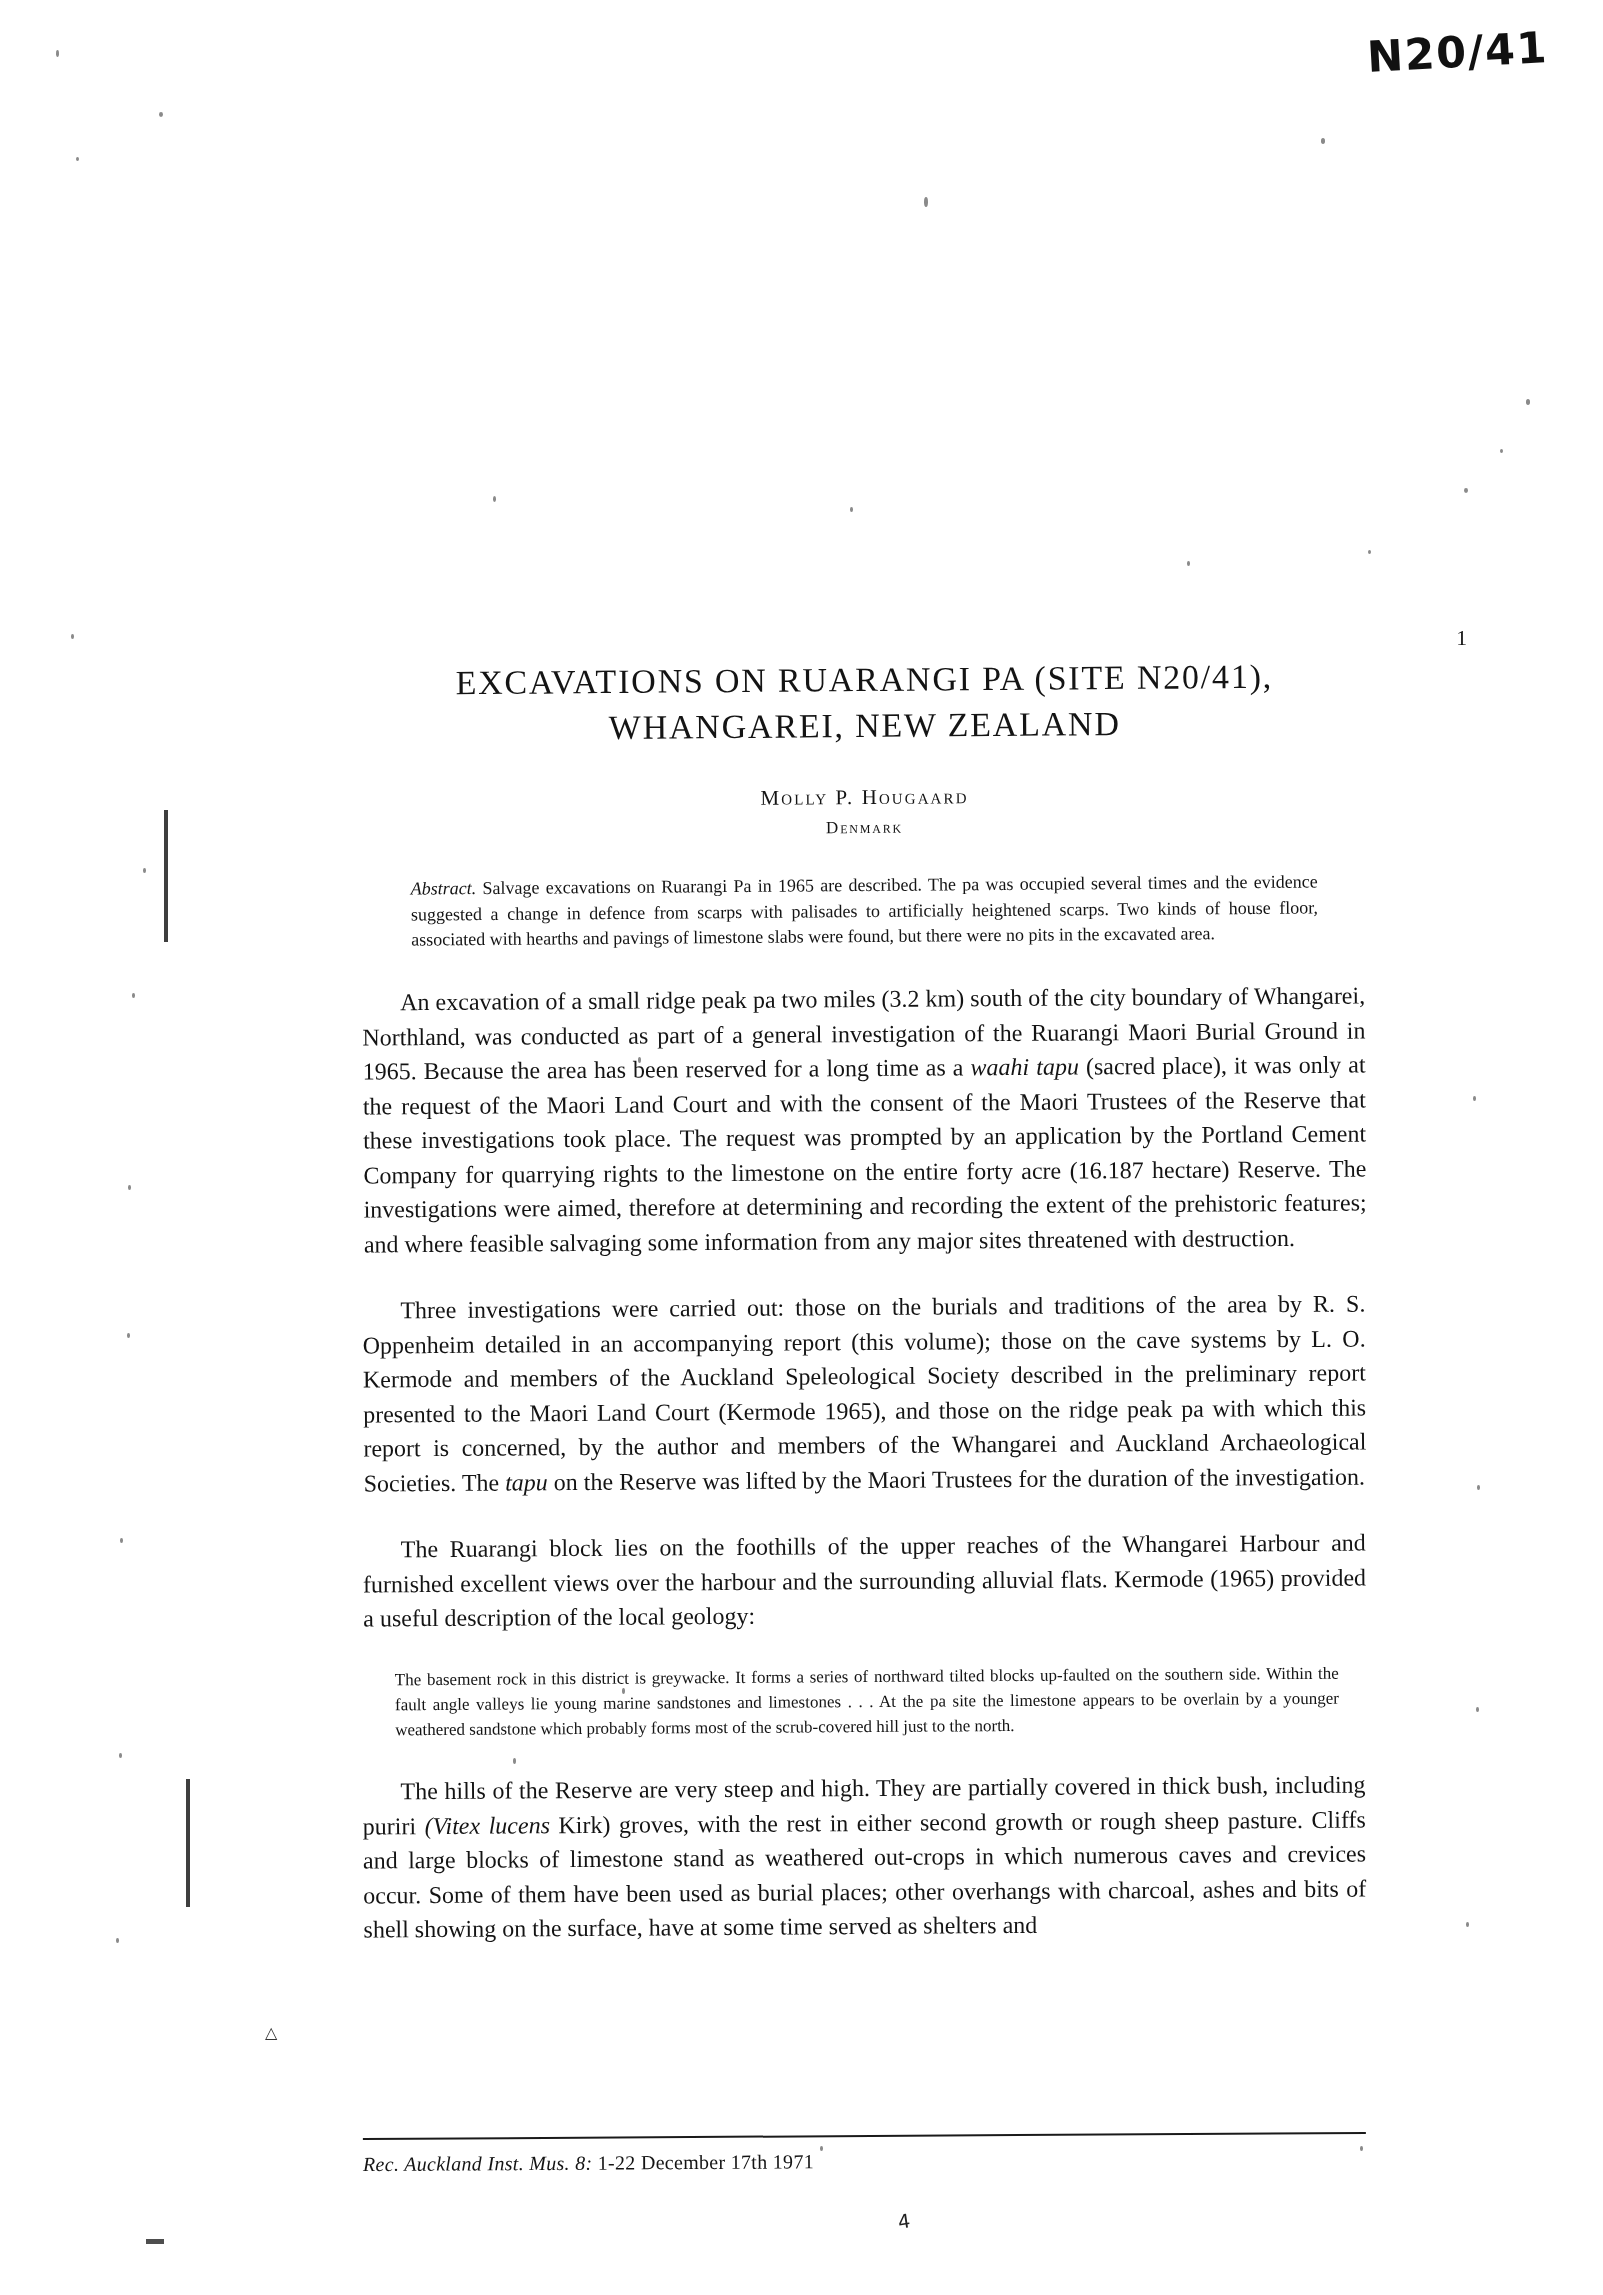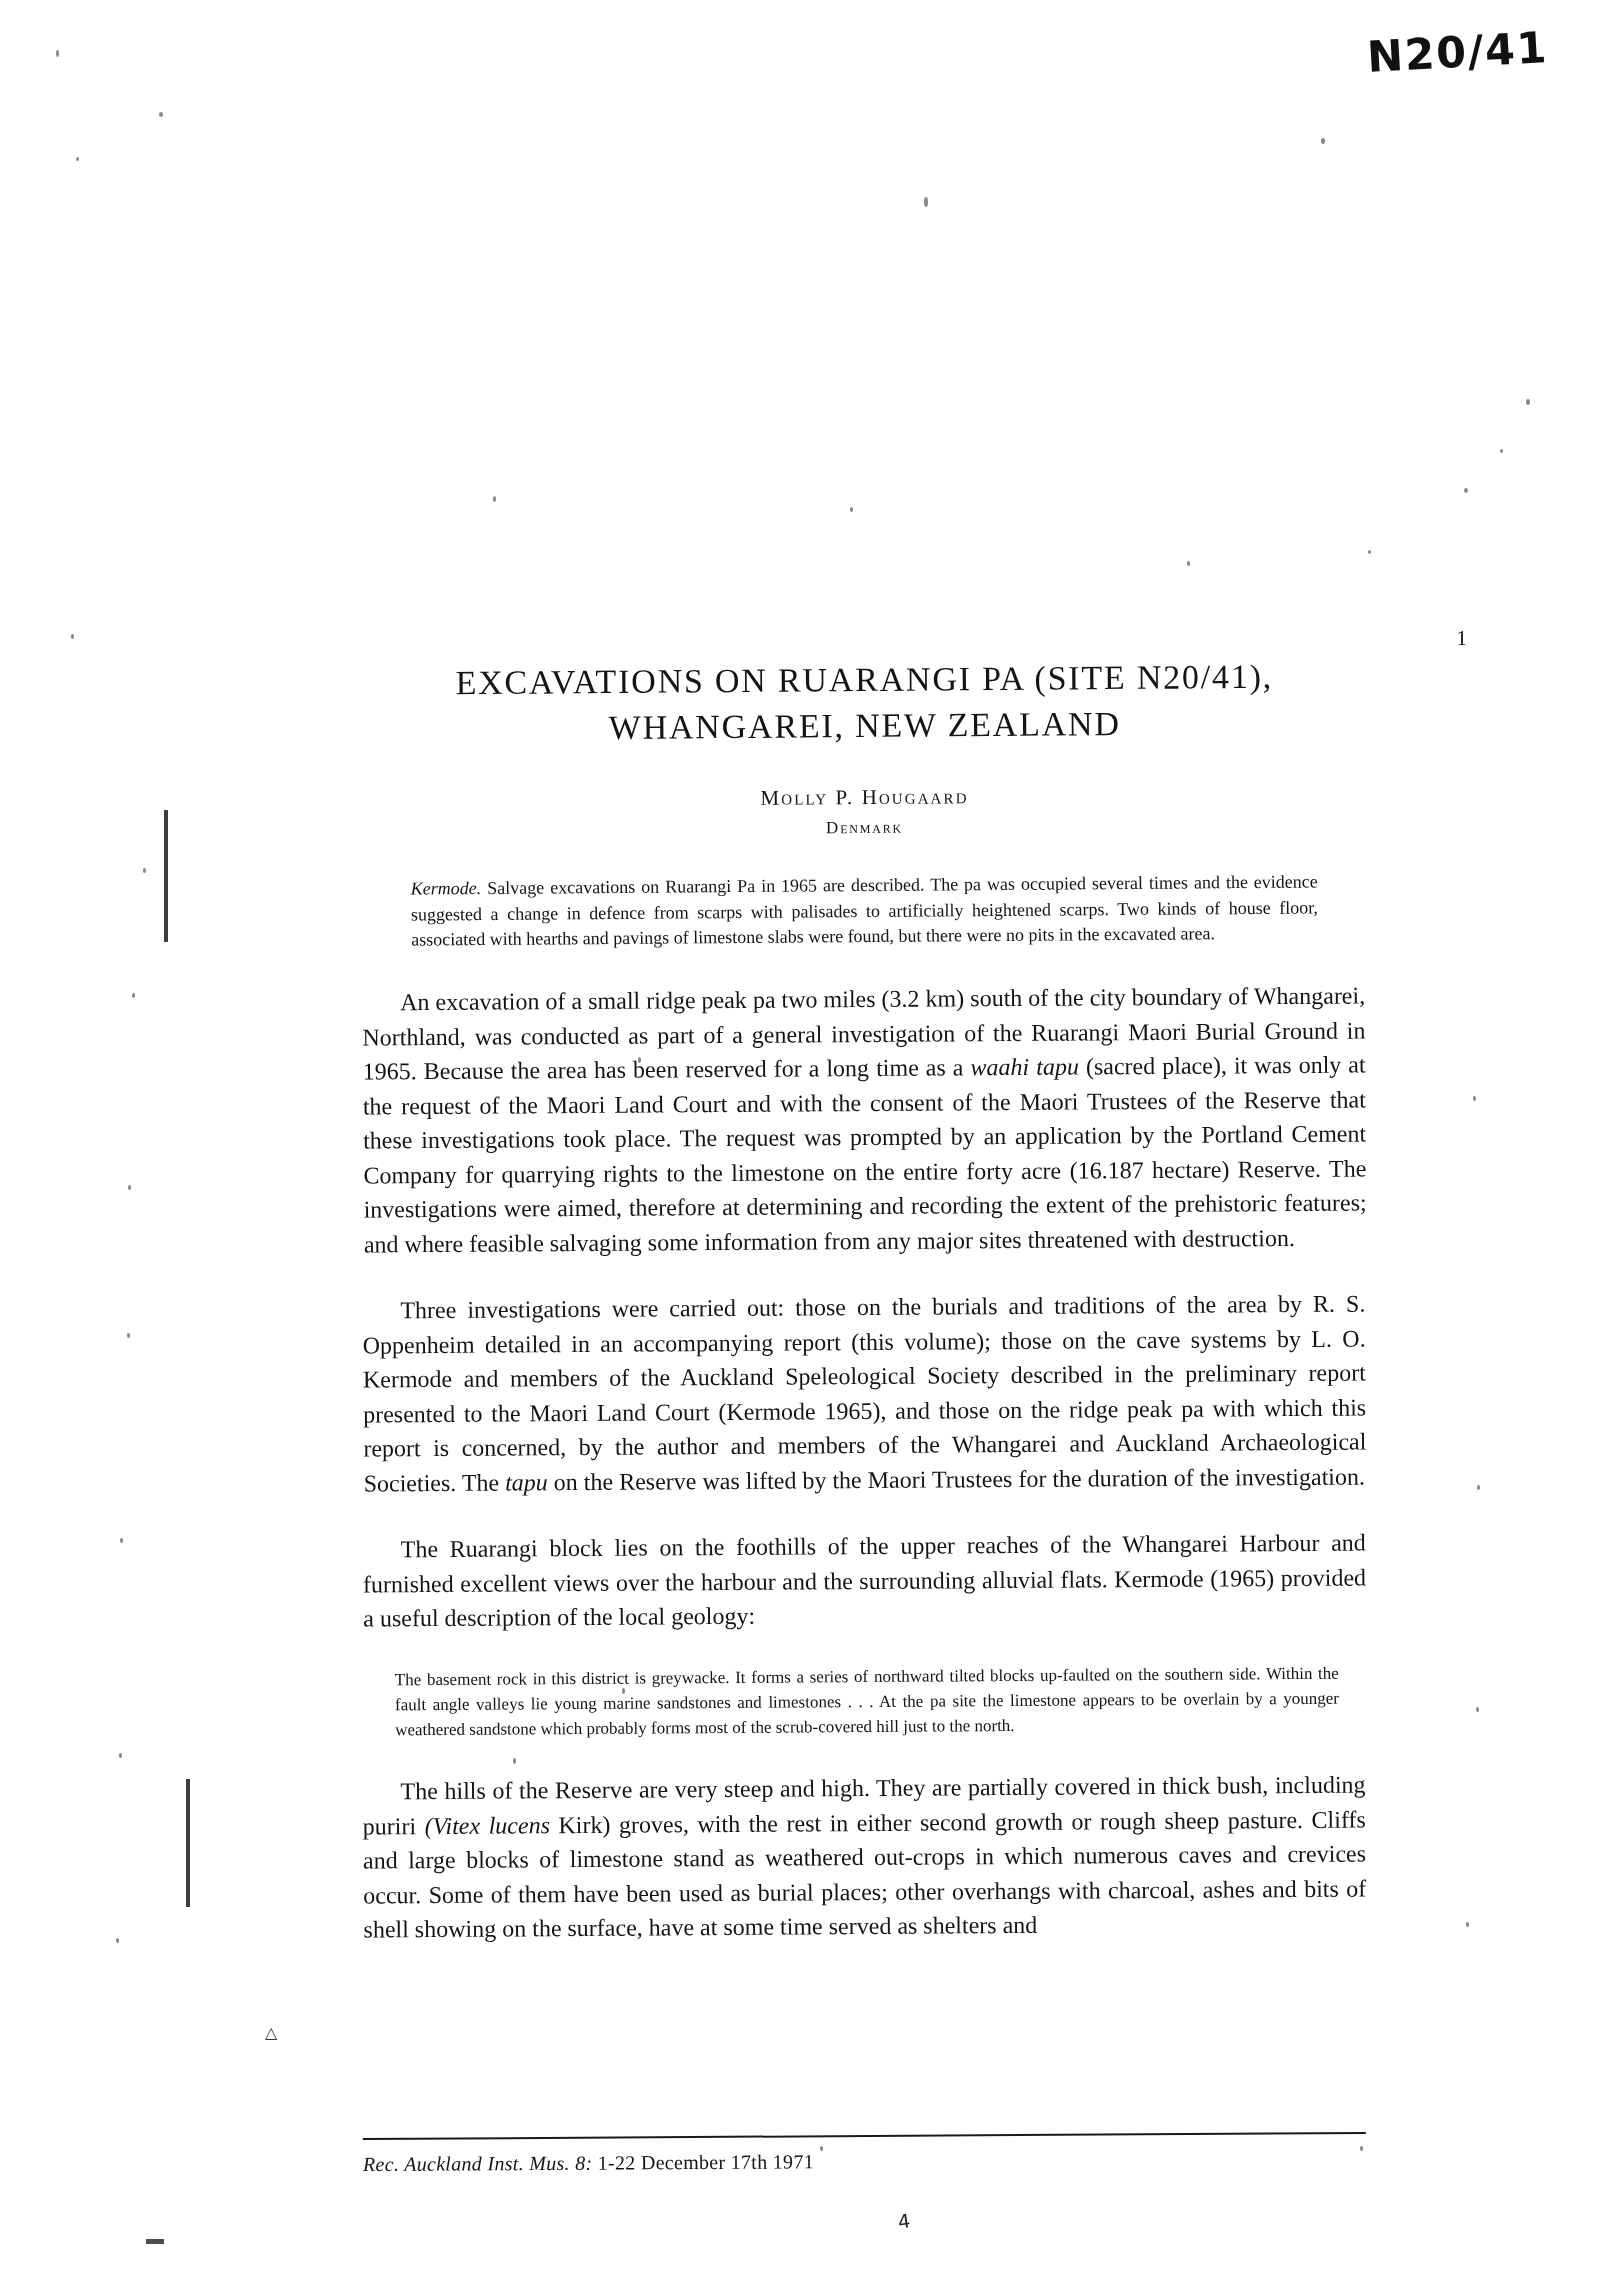--- a/index.html
+++ b/index.html
@@ -216,21 +216,21 @@
 
     <h1 class="title">
       <span>EXCAVATIONS ON RUARANGI PA (SITE N20/41),</span>
       <span class="line2">WHANGAREI, NEW ZEALAND</span>
     </h1>
 
     <div class="byline">Molly P. Hougaard</div>
     <div class="affiliation">Denmark</div>
 
     <div class="abstract">
-      <span class="lead">Kermode.</span><span> Salvage excavations on Ruarangi Pa in 1965 are described. The pa was occupied several times and the evidence suggested a change in defence from scarps with palisades to artificially heightened scarps. Two kinds of house floor, associated with hearths and pavings of limestone slabs were found, but there were no pits in the excavated area.</span>
+      <span class="lead">Abstract.</span><span> Salvage excavations on Ruarangi Pa in 1965 are described. The pa was occupied several times and the evidence suggested a change in defence from scarps with palisades to artificially heightened scarps. Two kinds of house floor, associated with hearths and pavings of limestone slabs were found, but there were no pits in the excavated area.</span>
     </div>
 
     <p class="body">
       <span>An excavation of a small ridge peak pa two miles (3.2 km) south of the city boundary of Whangarei, Northland, was conducted as part of a general investigation of the Ruarangi Maori Burial Ground in 1965. Because the area has been reserved for a long time as a </span><i>waahi tapu</i><span> (sacred place), it was only at the request of the Maori Land Court and with the consent of the Maori Trustees of the Reserve that these investigations took place. The request was prompted by an application by the Portland Cement Company for quarrying rights to the limestone on the entire forty acre (16.187 hectare) Reserve. The investigations were aimed, therefore at determining and recording the extent of the prehistoric features; and where feasible salvaging some information from any major sites threatened with destruction.</span>
     </p>
 
     <p class="body">
       <span>Three investigations were carried out: those on the burials and traditions of the area by R. S. Oppenheim detailed in an accompanying report (this volume); those on the cave systems by L. O. Kermode and members of the Auckland Speleological Society described in the preliminary report presented to the Maori Land Court (Kermode 1965), and those on the ridge peak pa with which this report is concerned, by the author and members of the Whangarei and Auckland Archaeological Societies. The </span><i>tapu</i><span> on the Reserve was lifted by the Maori Trustees for the duration of the investigation.</span>
     </p>
 

